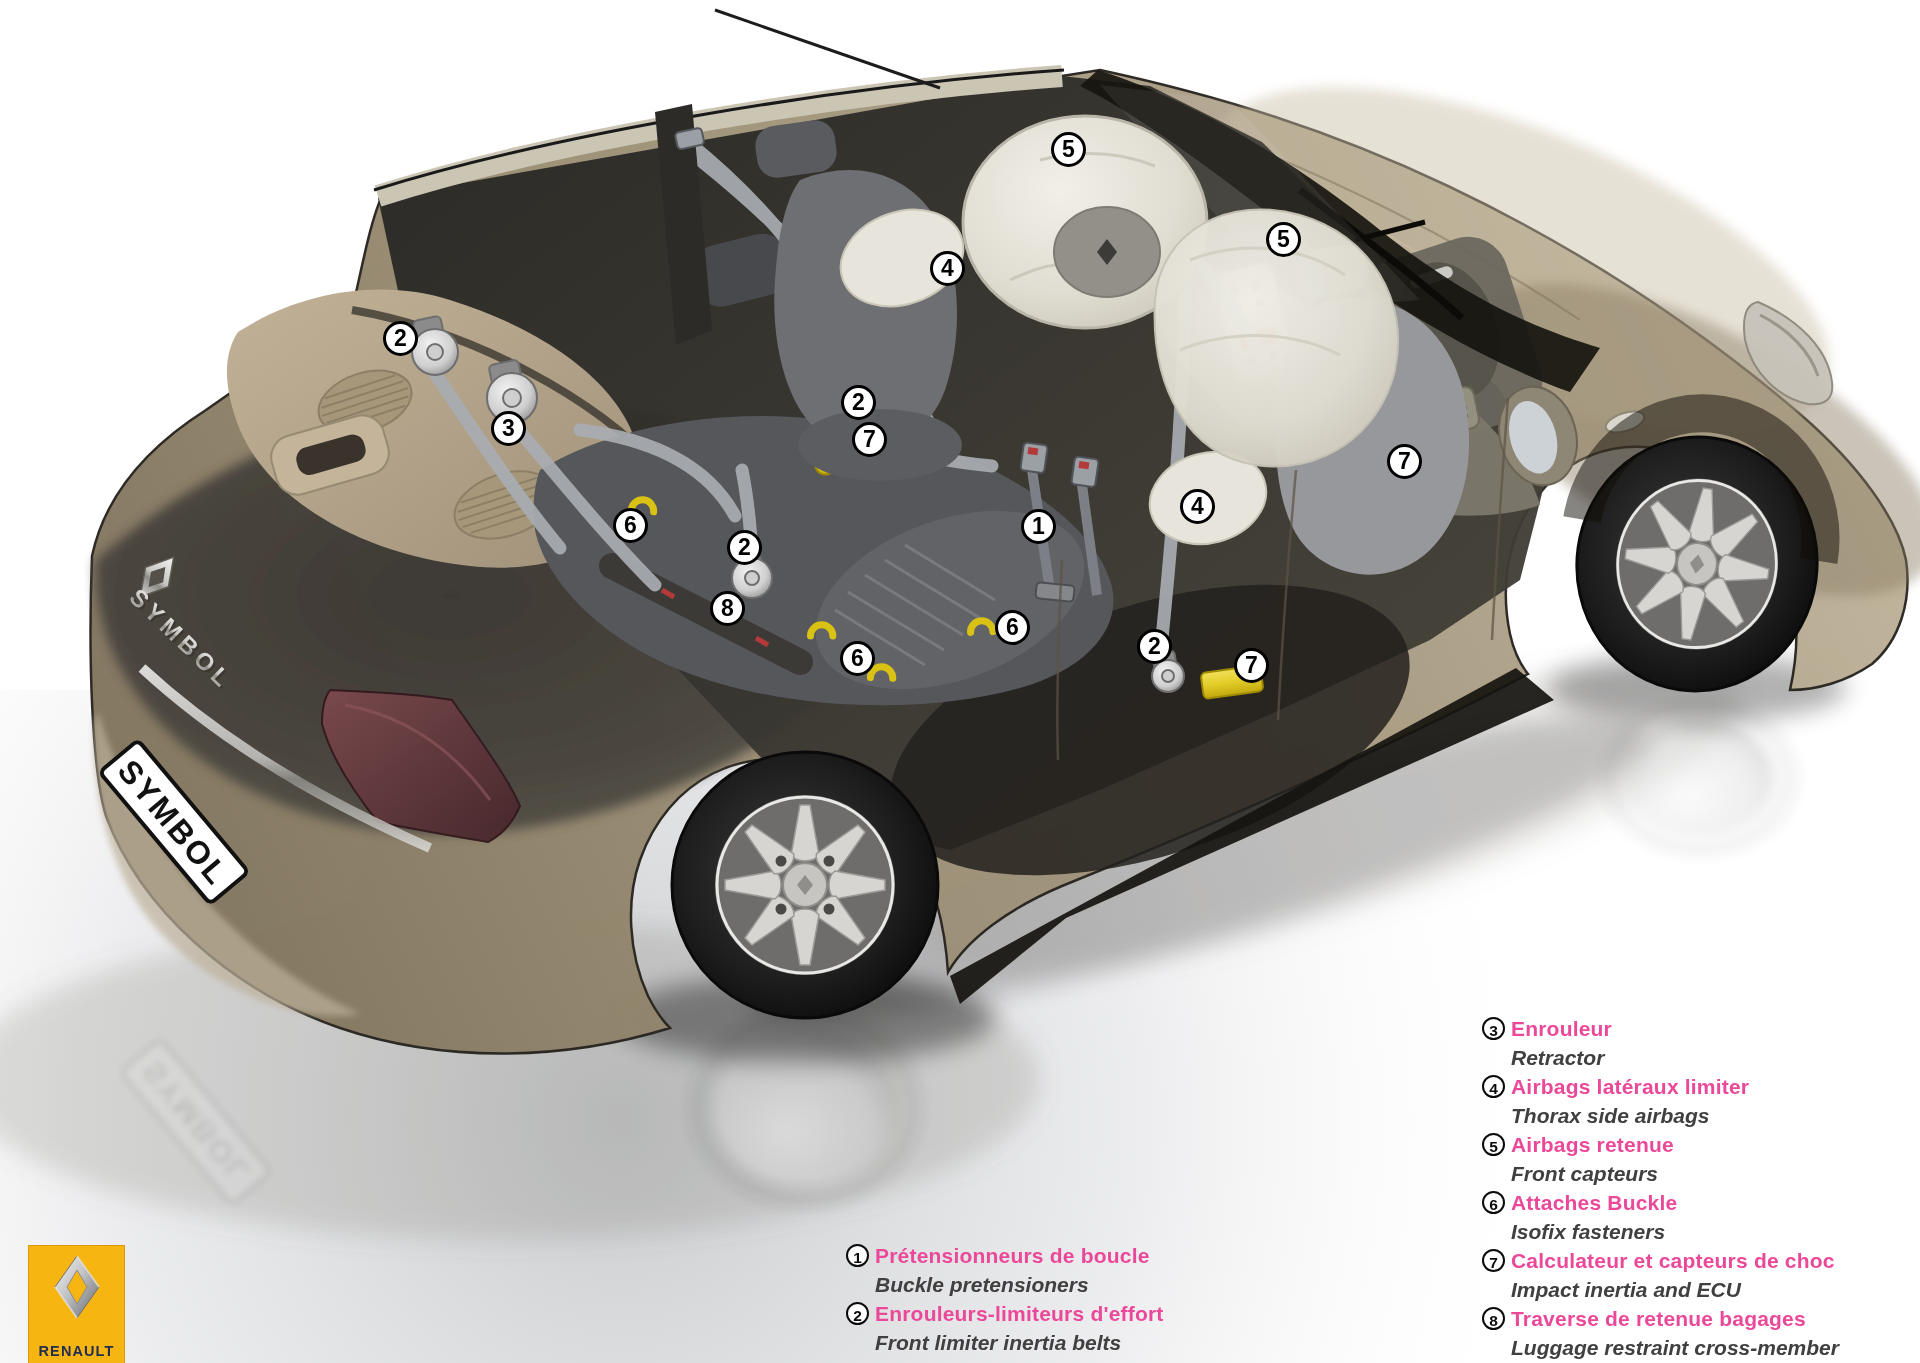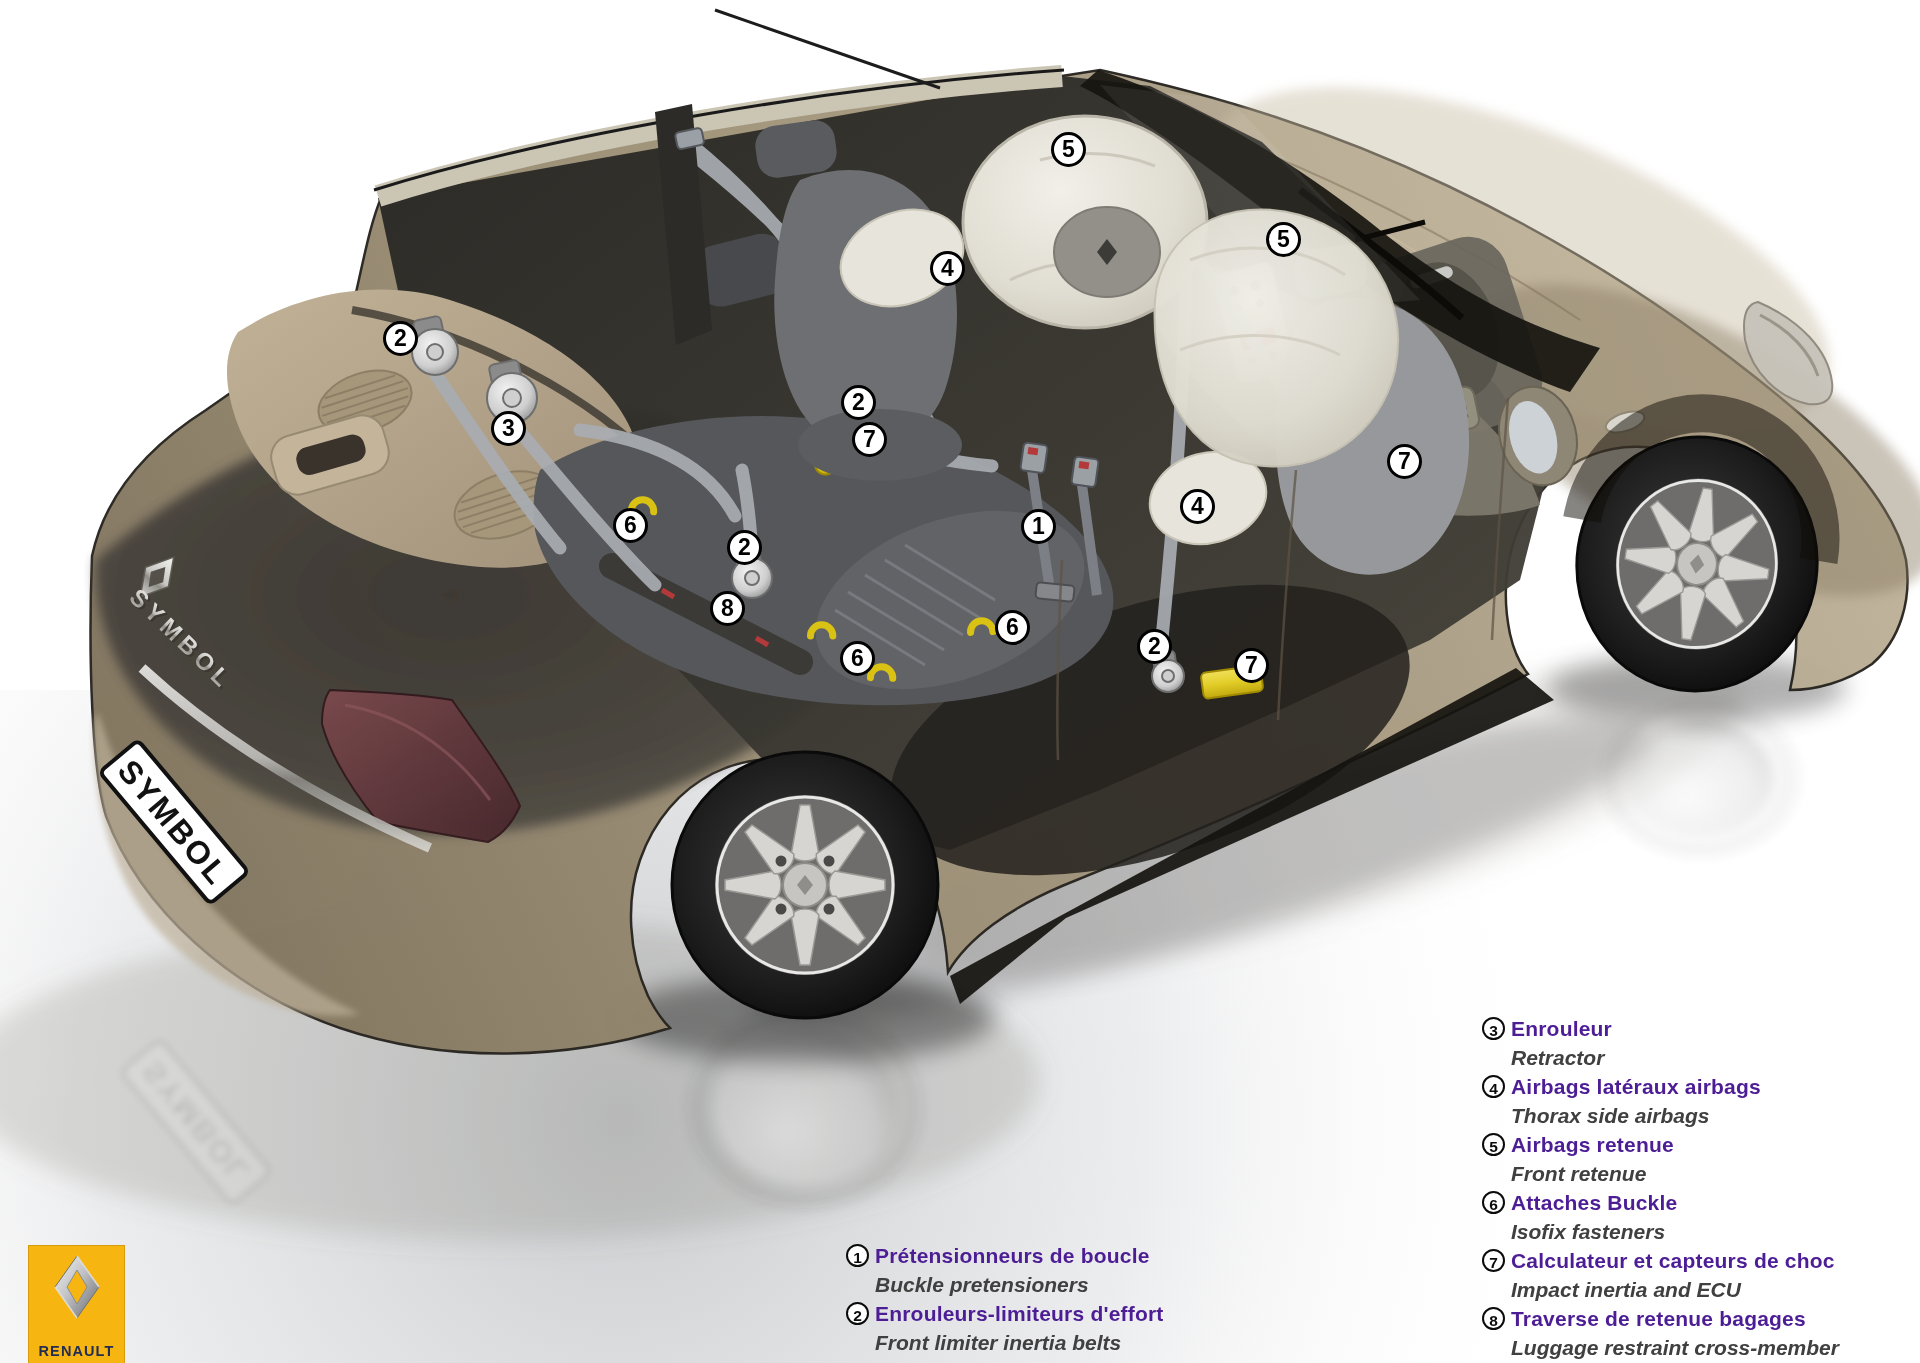--- a/index.html
+++ b/index.html
@@ -11,21 +11,21 @@
     border:3px solid #000;border-radius:50%;background:#fff;color:#000;
     font:700 23px/29px "Liberation Sans",sans-serif;text-align:center;box-sizing:border-box;z-index:5;}
   
   .legend{position:absolute;z-index:6;}
   .legend-bottom{left:846px;top:1241px;}
   .legend-right{left:1482px;top:1014px;}
   .legend-item{display:grid;grid-template-columns:29px 1fr;align-items:start;}
   .lnum{width:23px;height:23px;border:2.5px solid #0b0b0b;border-radius:50%;background:#fff;
     font:700 15.5px/23px "Liberation Sans",sans-serif;text-align:center;box-sizing:border-box;
     margin-top:3px;color:#0b0b0b;}
-  .fr{font:700 21px/29px "Liberation Sans",sans-serif;color:#4c1d95;letter-spacing:.2px;grid-column:2;}
+  .fr{font:700 21px/29px "Liberation Sans",sans-serif;color:#ec4899;letter-spacing:.2px;grid-column:2;}
   .en{font:italic 700 21px/29px "Liberation Sans",sans-serif;color:#404040;grid-column:2;}
   
   .renault-logo{position:absolute;left:28px;top:1245px;width:97px;height:121px;background:#F7B512;
     z-index:6;display:flex;flex-direction:column;align-items:center;justify-content:flex-end;
     box-shadow:inset 0 0 0 1px rgba(120,80,0,.25);}
   .renault-logo svg{position:absolute;top:9px;left:50%;margin-left:-27px;}
   .renault-wordmark{font:800 14.5px/20px "Liberation Sans",sans-serif;color:#222d52;
     letter-spacing:1.1px;margin-bottom:5px;}
 </style>
 </head>
@@ -442,27 +442,27 @@
       </div>
     </div>
 <div class="legend legend-right" id="legend-right">
       <div class="legend-item">
         <span class="lnum">3</span>
         <div class="fr">Enrouleur</div>
         <div class="en">Retractor</div>
       </div>
       <div class="legend-item">
         <span class="lnum">4</span>
-        <div class="fr">Airbags latéraux airbags</div>
+        <div class="fr">Airbags latéraux limiter</div>
         <div class="en">Thorax side airbags</div>
       </div>
       <div class="legend-item">
         <span class="lnum">5</span>
         <div class="fr">Airbags retenue</div>
-        <div class="en">Front retenue</div>
+        <div class="en">Front capteurs</div>
       </div>
       <div class="legend-item">
         <span class="lnum">6</span>
         <div class="fr">Attaches Buckle</div>
         <div class="en">Isofix fasteners</div>
       </div>
       <div class="legend-item">
         <span class="lnum">7</span>
         <div class="fr">Calculateur et capteurs de choc</div>
         <div class="en">Impact inertia and ECU</div>

